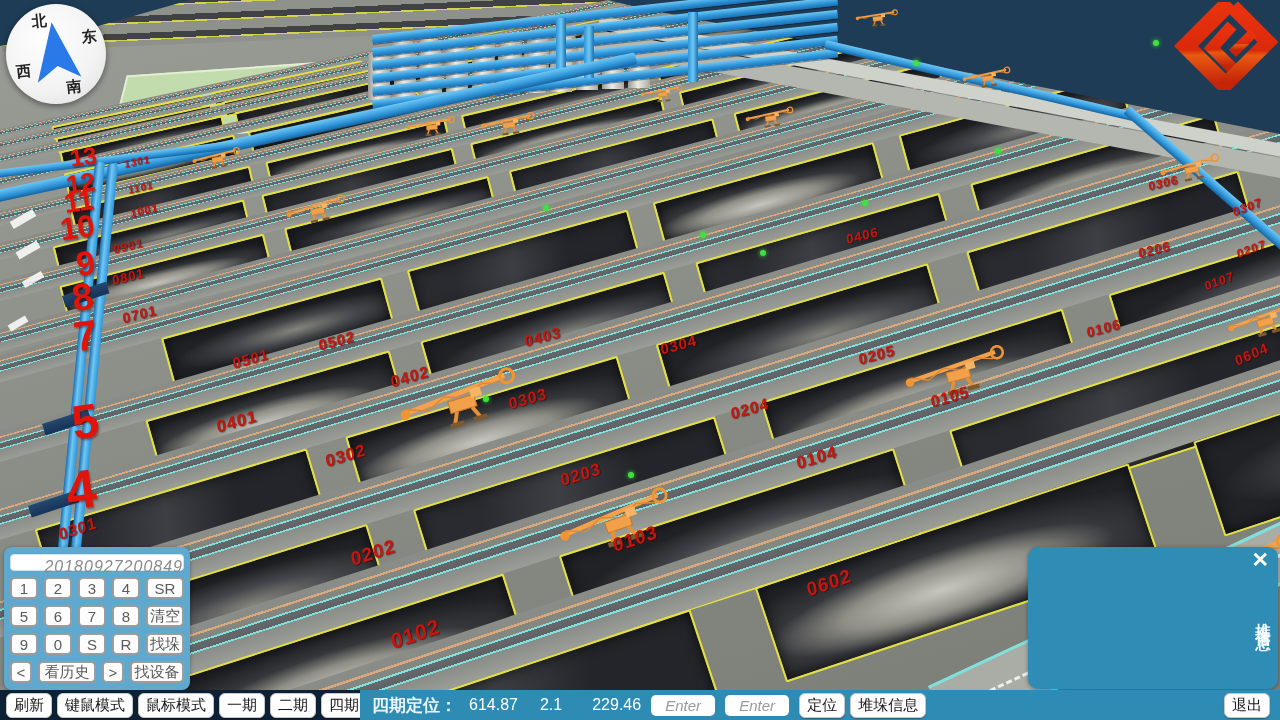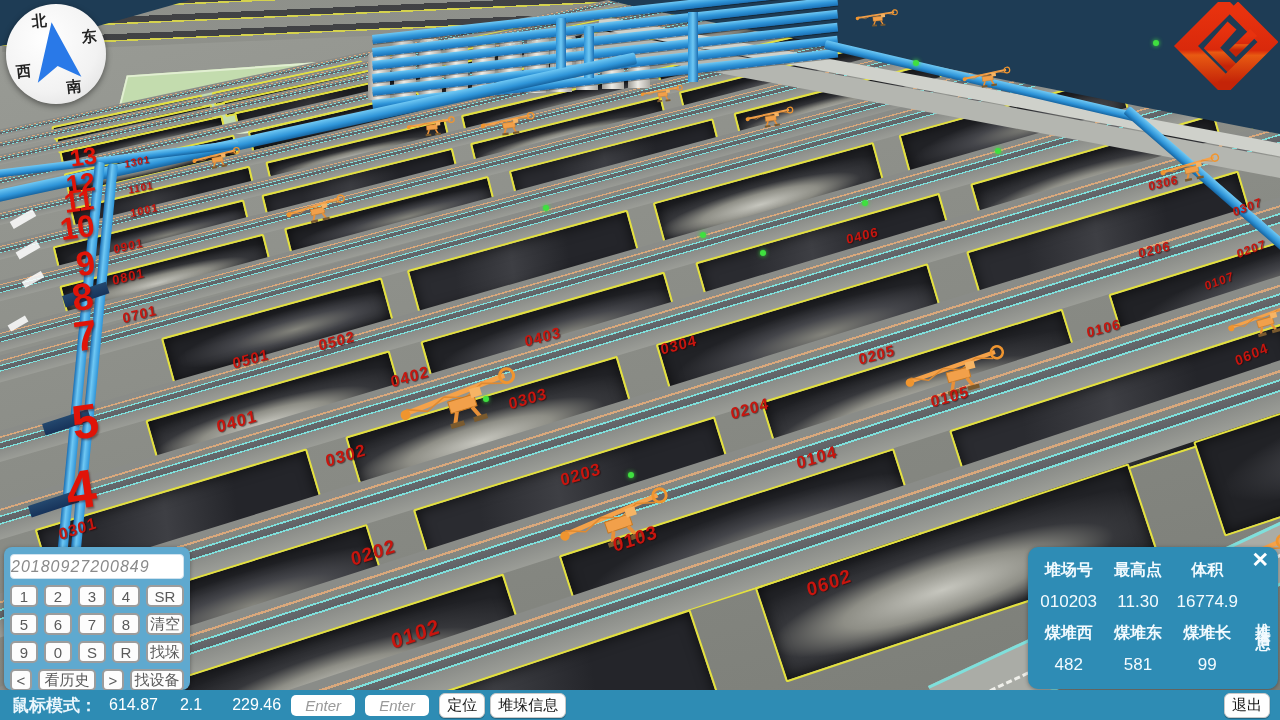--- a/index.html
+++ b/index.html
@@ -46,22 +46,22 @@
   .cN{left:40px;top:3px;}  .cE{left:77px;top:40px;} .cS{left:40px;top:77px;} .cW{left:3px;top:40px;}
   .cdir span{display:inline-block;transform:rotate(22deg);}
   .cArrow{position:absolute;left:22px;top:14px;z-index:1;}
 
   
   .logo{position:absolute;left:1172px;top:2px;z-index:7;}
 
   
   .keypad{position:absolute;left:4px;top:547px;width:186px;height:143px;background:#5FA9CF;border-radius:8px;z-index:10;
     box-shadow:0 1px 4px rgba(0,0,0,.35);padding:7px 6px 6px 6px;box-sizing:border-box;}
-  .kinput{width:100%;height:25px;background:#FFFFFF;border:1px solid #CFE2EE;border-radius:4px;box-sizing:border-box;
-    font-style:italic;color:#8A8A8A;font-size:16px;text-align:left;line-height:24px;letter-spacing:1px;font-family:"Liberation Sans",sans-serif;}
+  .kinput{width:100%;height:17px;background:#FFFFFF;border:1px solid #CFE2EE;border-radius:4px;box-sizing:border-box;
+    font-style:italic;color:#8A8A8A;font-size:16px;text-align:right;line-height:24px;letter-spacing:1px;font-family:"Liberation Sans",sans-serif;}
   .krow{display:flex;gap:6px;margin-top:6px;}
   .kbtn{height:22px;background:#FDFDFD;border:2px solid #9C9C9C;border-radius:5px;color:#5A5A5A;font-size:15px;
     display:flex;align-items:center;justify-content:center;box-sizing:border-box;cursor:pointer;font-family:"Liberation Sans",sans-serif;}
   .kd{width:28px;} .kw{flex:1;} .ks{width:22px;} .km{width:58px;}
 
   
   .infoPanel{position:absolute;left:1028px;top:547px;width:250px;height:142px;background:#2E8CB5;border-radius:10px;z-index:10;
     color:#F2FAFE;box-shadow:0 1px 4px rgba(0,0,0,.35);}
   .infoClose{position:absolute;right:9px;top:2px;font-size:21px;font-weight:bold;color:#FFFFFF;cursor:pointer;line-height:22px;}
   .infoGrid{position:absolute;left:6px;top:8px;width:208px;height:126px;display:grid;grid-template-columns:1fr 1fr 1fr;
@@ -546,40 +546,34 @@
     <div class="krow">
       <div class="kbtn ks">&lt;</div>
       <div class="kbtn km">看历史</div>
       <div class="kbtn ks">&gt;</div>
       <div class="kbtn kw">找设备</div>
     </div>
   </div>
 
   <div class="infoPanel">
     <div class="infoClose">✕</div>
-    <div class="infoGrid">
-      <div class="ih">堆场号</div>
-      <div class="ih">最高点</div>
-      <div class="ih">体积</div>
-      <div class="iv">010203</div>
-      <div class="iv">11.30</div>
-      <div class="iv">16774.9</div>
-      <div class="ih">煤堆西</div>
-      <div class="ih">煤堆东</div>
-      <div class="ih">煤堆长</div>
-      <div class="iv">482</div>
-      <div class="iv">581</div>
-      <div class="iv">99</div>
-    </div>
     <div class="infoSide">堆垛信息</div>
   </div>
 
   <div class="bar">
+    <div class="barDark">
+      <div class="tbtn">刷新</div>
+      <div class="tbtn">键鼠模式</div>
+      <div class="tbtn">鼠标模式</div>
+      <div class="tbtn">一期</div>
+      <div class="tbtn">二期</div>
+      <div class="tbtn">四期</div>
+    </div>
     <div class="barBlue">
-      <span class="coordLabel">鼠标模式：</span>
+      <span class="coordLabel">四期定位：</span>
       <span class="coordVal cv1">614.87</span>
       <span class="coordVal cv2">2.1</span>
       <span class="coordVal cv3">229.46</span>
       <div class="enterBox">Enter</div>
       <div class="enterBox">Enter</div>
       <div class="tbtn" style="margin-left:10px;">定位</div>
       <div class="tbtn" style="margin-left:5px;">堆垛信息</div>
       <div class="spacer"></div>
       <div class="tbtn exitBtn">退出</div>
     </div>

